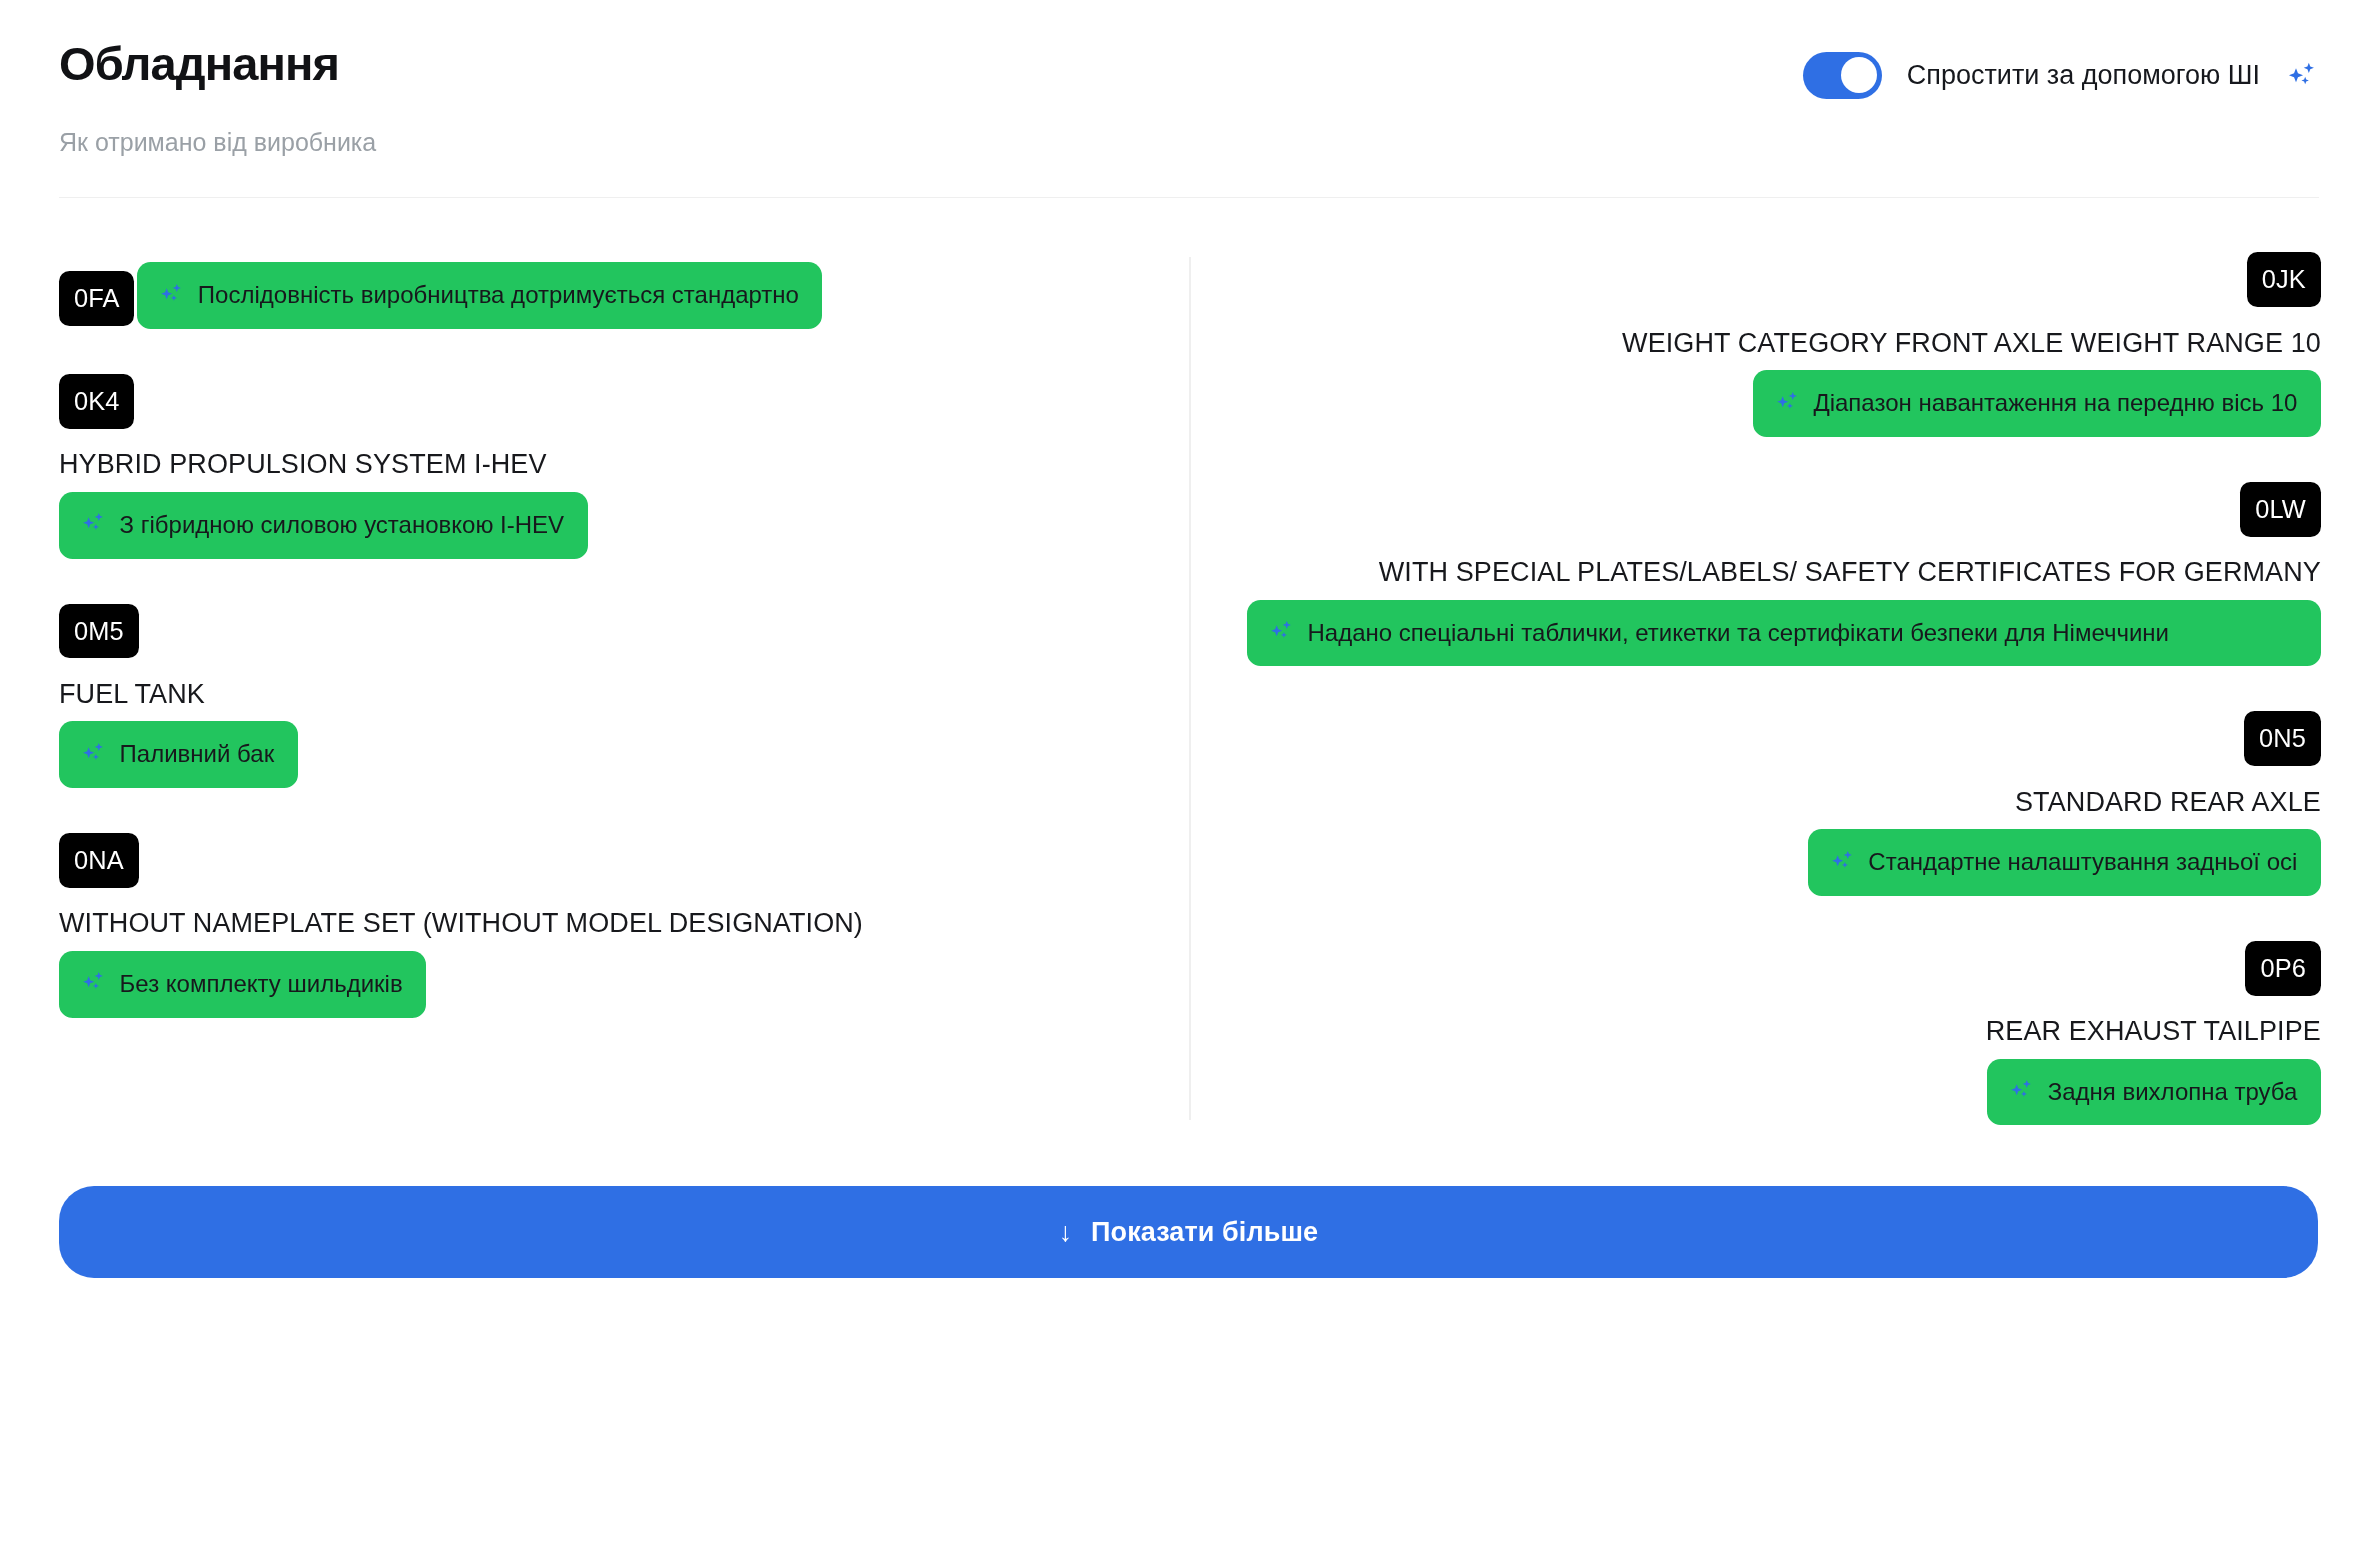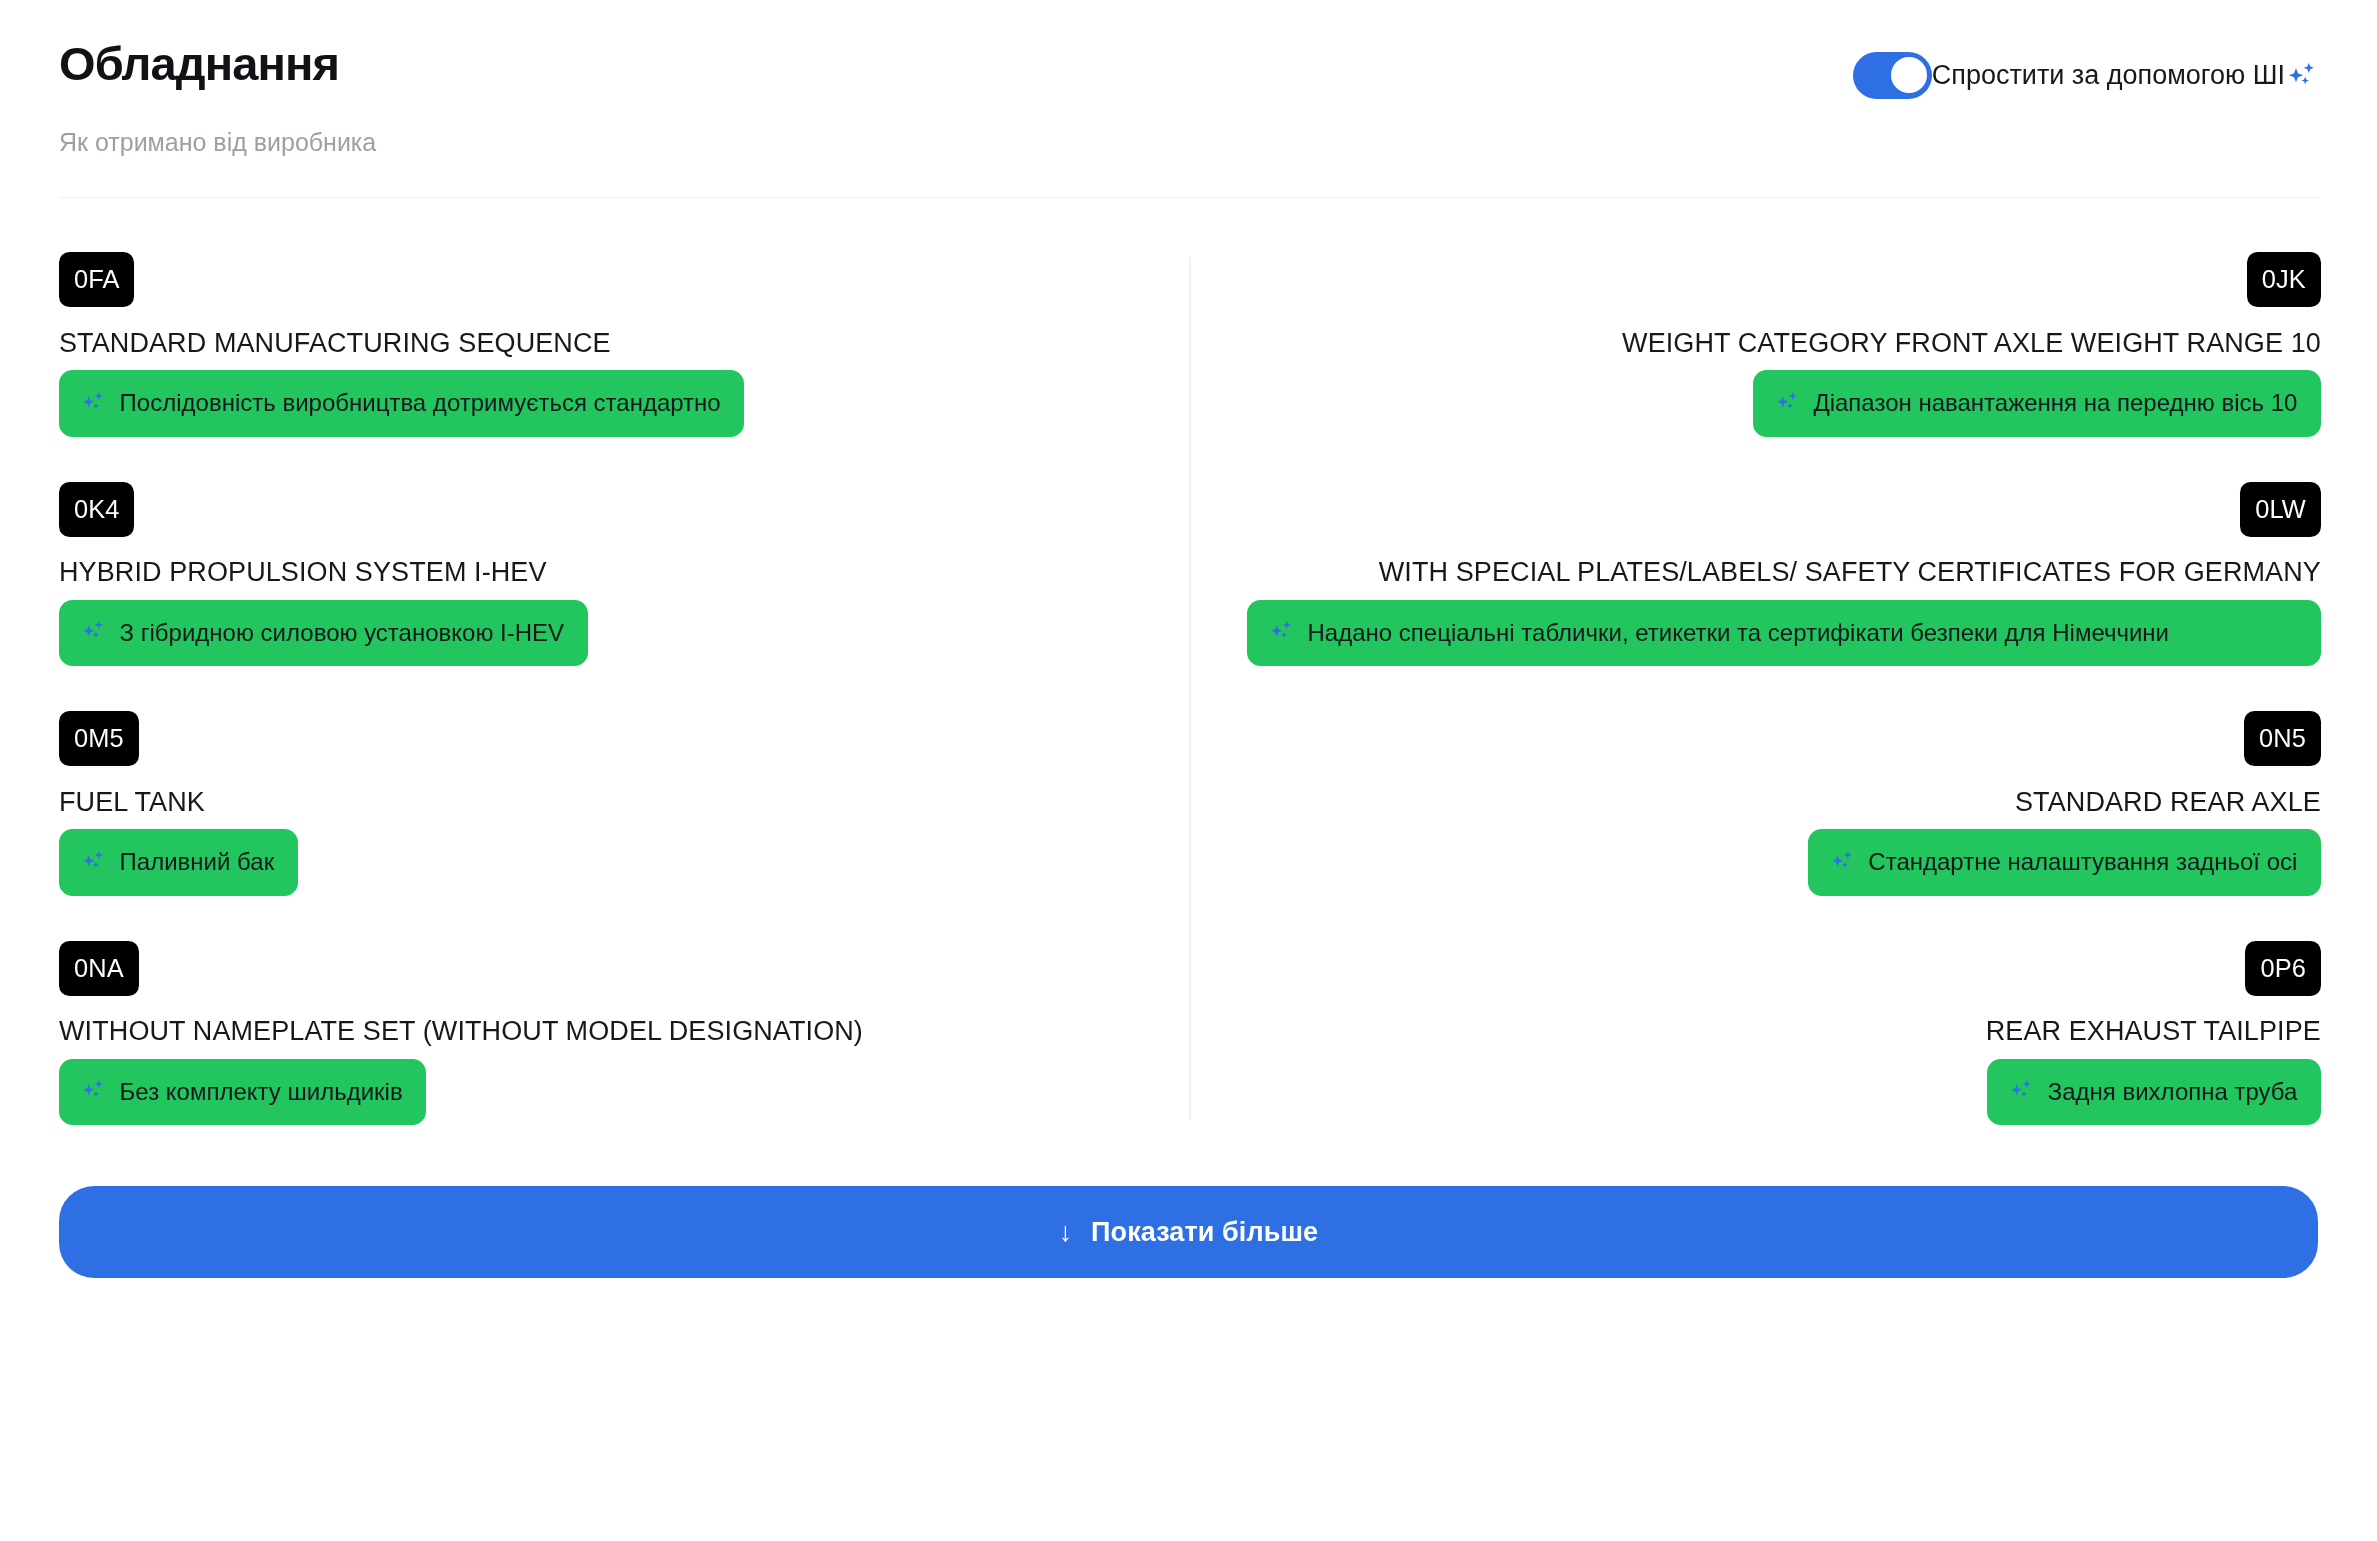--- a/index.html
+++ b/index.html
@@ -28,21 +28,21 @@
   .page-title {
     font-size: 47px;
     font-weight: 700;
     letter-spacing: -0.9px;
     color: #111215;
     line-height: 1.1;
   }
   .ai-toggle-group {
     display: flex;
     align-items: center;
-    gap: 0;
+    gap: 25px;
     padding-top: 13.6px;
   }
   .switch {
     position: relative;
     width: 79px;
     height: 47px;
     border-radius: 23.5px;
     background: #2f6fe4;
     flex: 0 0 auto;
     cursor: pointer;
@@ -187,21 +187,20 @@
   <div class="page-subtitle">Як отримано від виробника</div>
 
   <div class="hr"></div>
 
   <div class="columns">
 
     <div class="col col-left">
 
       <div class="item">
         <span class="code-badge">0FA</span>
-        <div class="item-title">STANDARD MANUFACTURING SEQUENCE</div>
         <div class="ai-chip">
           <span class="chip-spark">
             <svg width="26" height="26" viewBox="0 0 54 54" aria-hidden="true">
               <path d="M18 15 L21.2 23.3 L29.5 26.5 L21.2 29.7 L18 38 L14.8 29.7 L6.5 26.5 L14.8 23.3 Z" fill="#2f6fe4"></path>
               <path d="M39 6 L41.3 12.1 L47.4 14.4 L41.3 16.7 L39 22.8 L36.7 16.7 L30.6 14.4 L36.7 12.1 Z" fill="#2f6fe4"></path>
               <path d="M33 29 L34.7 33.4 L39.1 35.1 L34.7 36.8 L33 41.2 L31.3 36.8 L26.9 35.1 L31.3 33.4 Z" fill="#2f6fe4"></path>
             </svg>
           </span>
           <span class="chip-text">Послідовність виробництва дотримується стандартно</span>
         </div>

